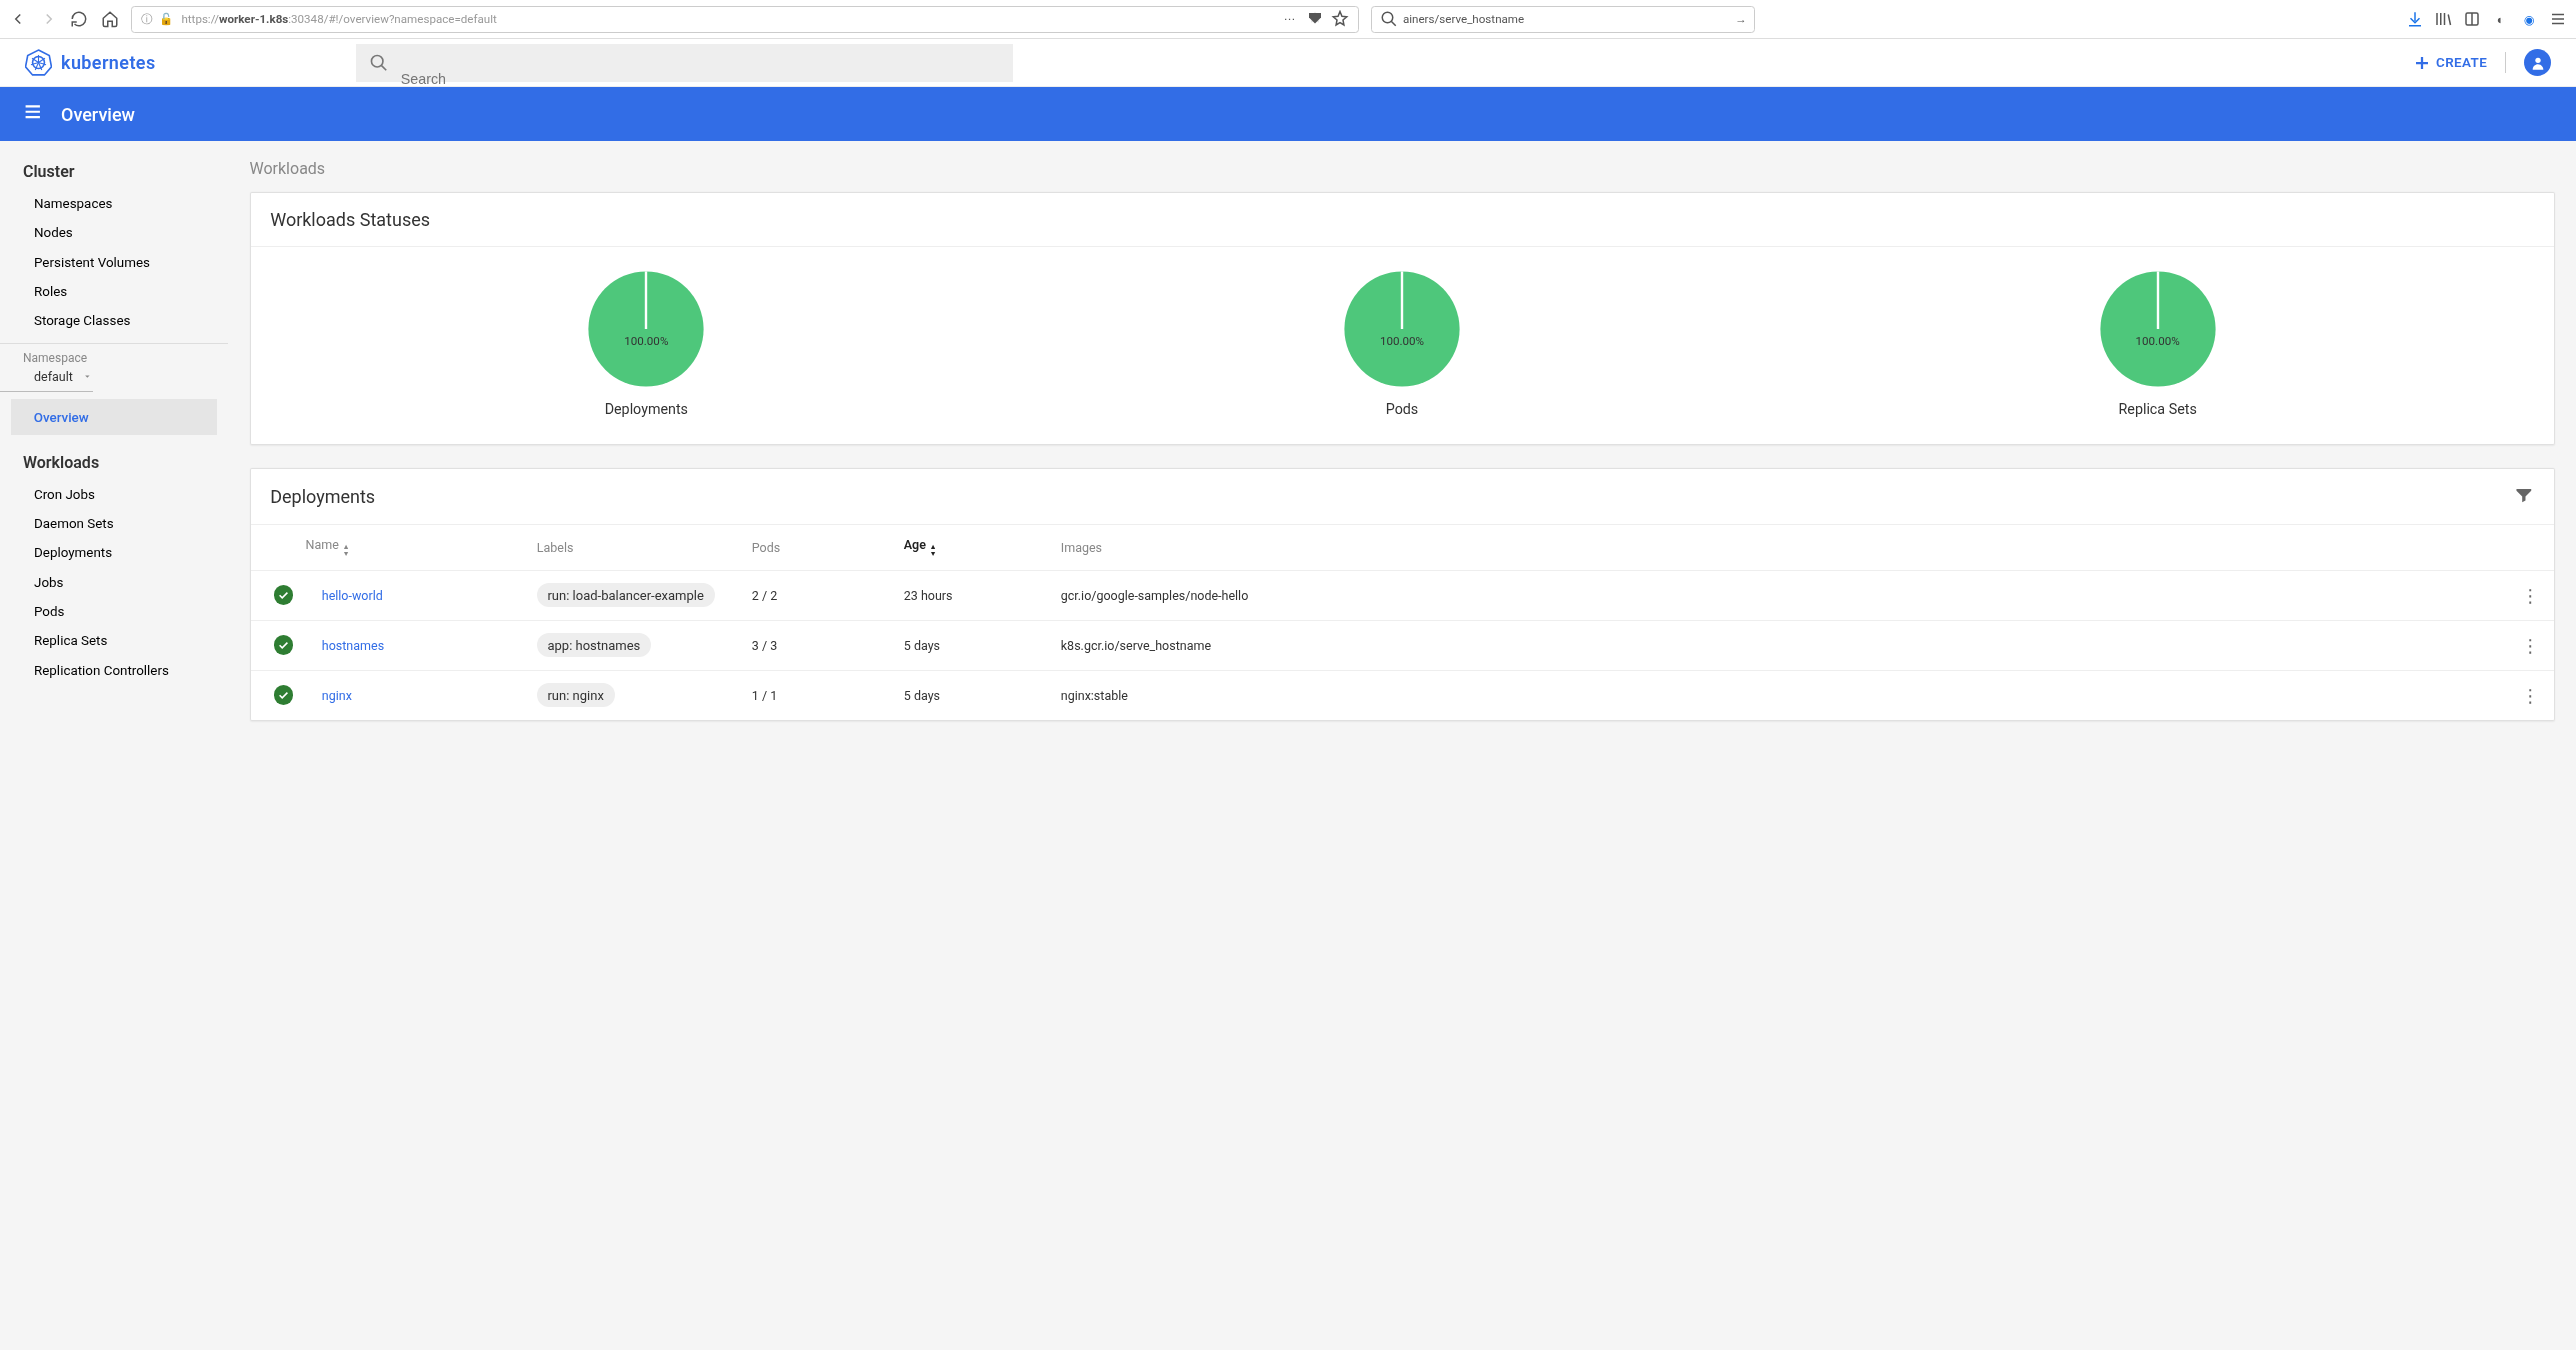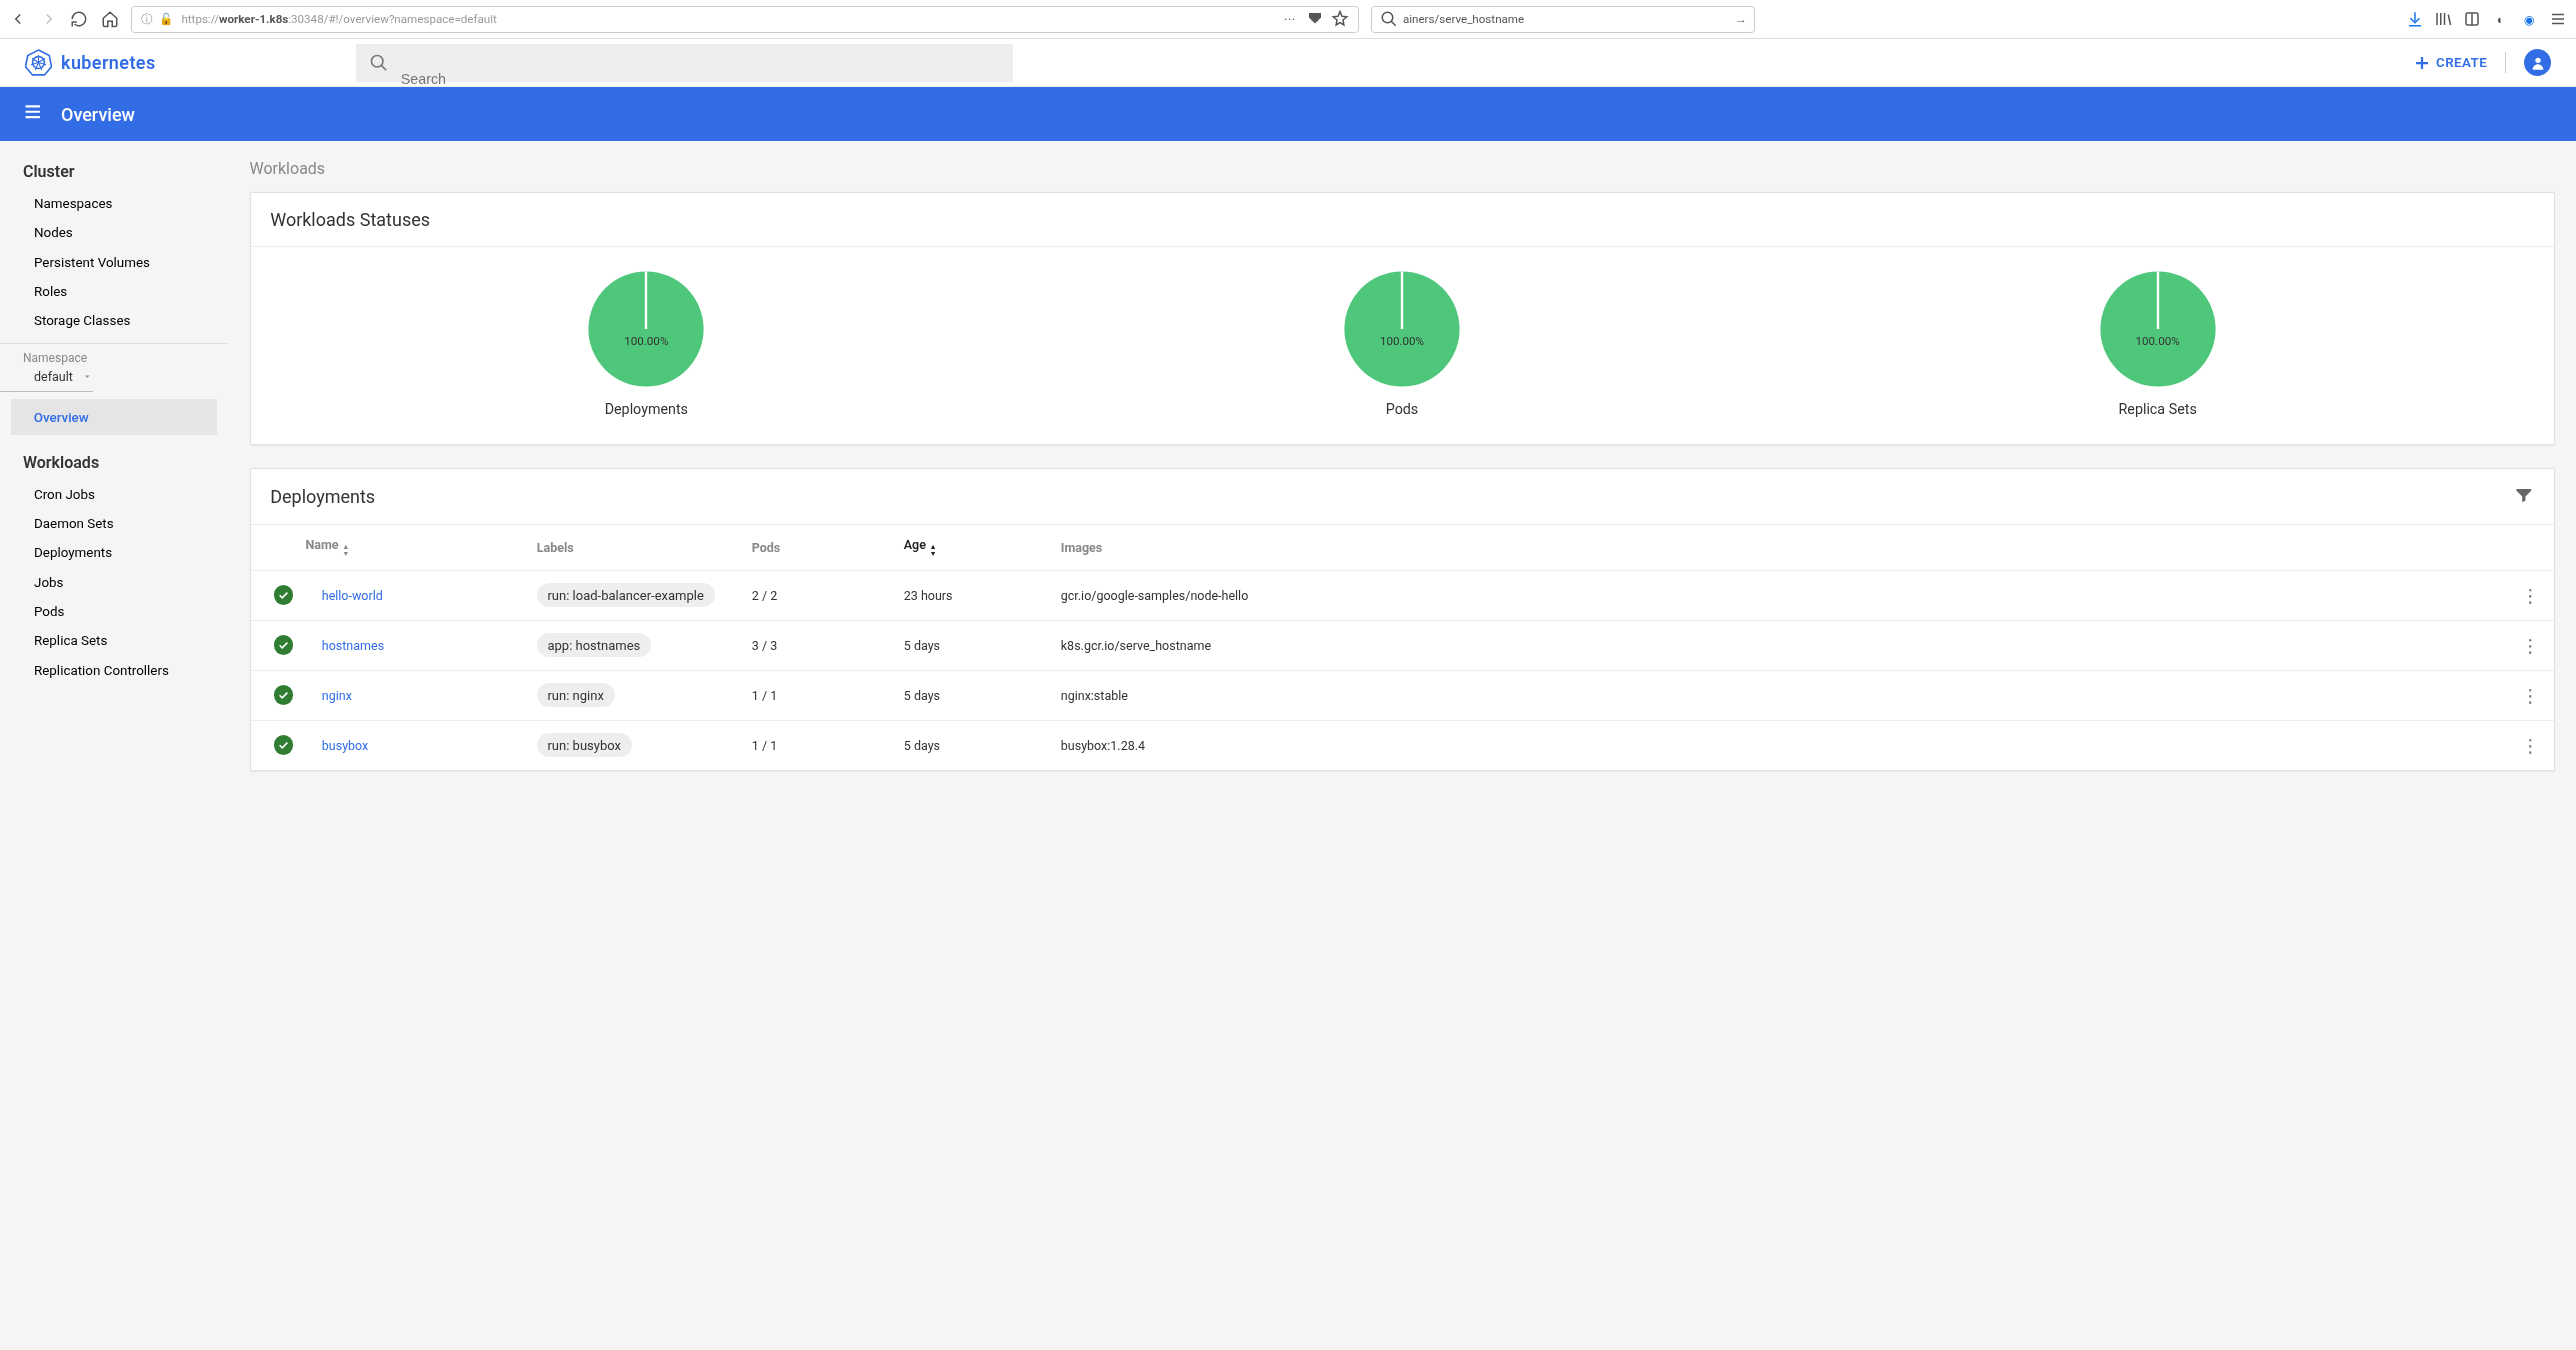--- a/index.html
+++ b/index.html
@@ -50,21 +50,21 @@
 .card-title-row h2 { font-size:18px; font-weight:400; }
 
 .donut-row { display:flex; justify-content:space-around; padding:21.5px 18px 27px; }
 .donut-cell { text-align:center; }
 .donut { width:120px; height:120px; margin:0 auto 12.5px; position:relative; }
 .donut .pct { position:absolute; bottom:41px; left:0; right:0; text-align:center; font-size:11.6px; color:#333; }
 .donut-label { font-size:14.3px; color:#333; }
 
 
 .tbl { width:100%; border-collapse:collapse; }
-.tbl th { text-align:left; font-weight:700; color:#888; padding:12.5px 14.3px; font-size:12.5px; }
+.tbl th { text-align:left; font-weight:400; color:#888; padding:12.5px 14.3px; font-size:12.5px; }
 .tbl th.sorted { color:#222; font-weight:600; }
 .tbl td { padding:12.5px 14.3px; font-size:12.5px; border-top:0.9px solid #eee; }
 .tbl td .status-ok { display:inline-flex; width:19.7px; height:19.7px; border-radius:50%; background:#2e7d32; align-items:center; justify-content:center; color:#fff; font-size:12.5px; }
 .lnk { color:#326de6; }
 .pill { background:#eee; border-radius:12.5px; padding:4.5px 10.7px; font-size:13px; color:#333; display:inline-block; }
 .sortarr { display:inline-flex; flex-direction:column; font-size:7.2px; margin-left:3.6px; color:#888; line-height:6.3px; }
 .dots { font-size:18px; color:#666; }
 .td-status { width:45px; padding-left:23px !important; }
 .td-name { width:215px; }
 .td-labels { width:215px; }
@@ -323,31 +323,18 @@
                     <path d="M5 12l5 5L20 7"></path>
                   </svg>
                 </span></td>
               <td class="td-name"><span class="lnk">nginx</span></td>
               <td class="td-labels"><span class="pill">run: nginx</span></td>
               <td class="td-pods">1 / 1</td>
               <td class="td-age">5 days</td>
               <td class="td-images">nginx:stable</td>
               <td class="td-menu"><span class="dots">⋮</span></td>
             </tr>
-            <tr>
-              <td class="td-status"><span class="status-ok">
-                  <svg width="12.5" height="12.5" viewBox="0 0 24 24" fill="none" stroke="#fff" stroke-width="3">
-                    <path d="M5 12l5 5L20 7"></path>
-                  </svg>
-                </span></td>
-              <td class="td-name"><span class="lnk">busybox</span></td>
-              <td class="td-labels"><span class="pill">run: busybox</span></td>
-              <td class="td-pods">1 / 1</td>
-              <td class="td-age">5 days</td>
-              <td class="td-images">busybox:1.28.4</td>
-              <td class="td-menu"><span class="dots">⋮</span></td>
-            </tr>
           </tbody>
       </table>
     </div>
   </div>
 </div>
 
 
 </body></html>

